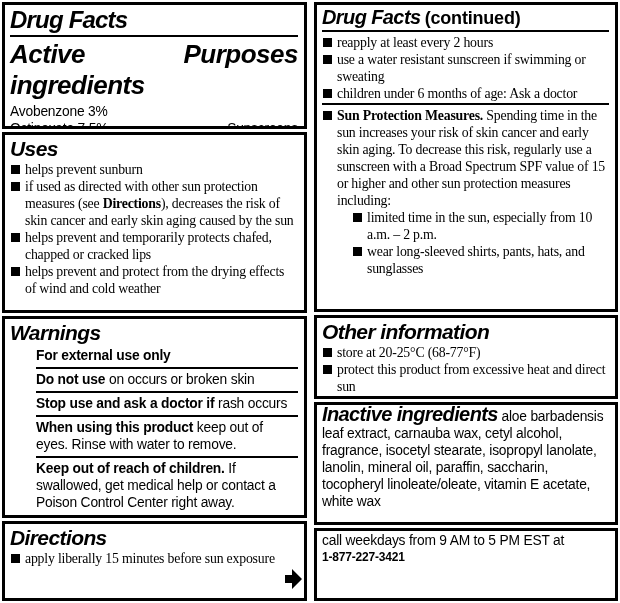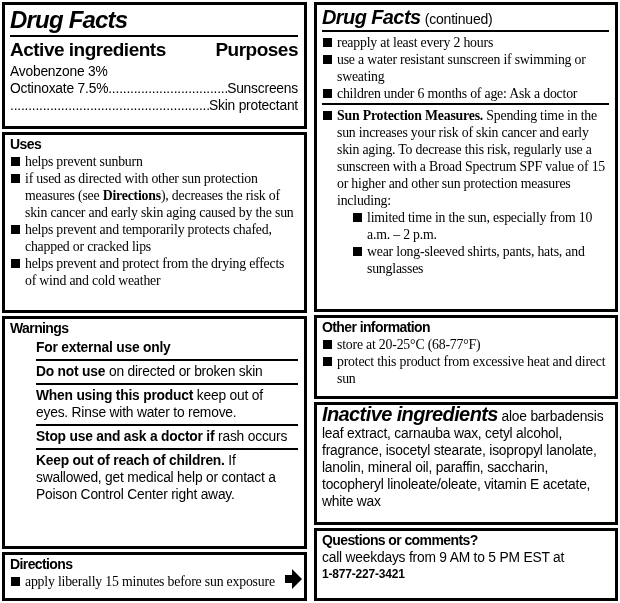--- a/index.html
+++ b/index.html
@@ -11,48 +11,48 @@
     letter-spacing:-0.2px;
   }
   .col{display:flex;flex-direction:column;gap:3px;box-sizing:border-box;}
   .col-left{width:305px;flex:none;}
   .col-right{flex:1;min-width:0;}
   .box{
     border:3px solid #000;box-sizing:border-box;
     padding:1px 6px 2px 5px;overflow:hidden;background:#fff;
   }
   .h1{font-style:italic;font-weight:bold;font-size:24px;letter-spacing:-0.8px;line-height:1.15;}
-  .h2{font-weight:bold;font-size:14px;letter-spacing:-0.6px;line-height:1.2;}
+  .h2{font-style:italic;font-weight:bold;font-size:21px;letter-spacing:-0.6px;line-height:1.2;}
   .h2-inline{font-style:italic;font-weight:bold;font-size:20px;letter-spacing:-0.6px;}
-  .cont{font-weight:normal;font-style:normal;font-size:14px;letter-spacing:-0.2px;}
+  .cont{font-weight:bold;font-style:normal;font-size:18px;letter-spacing:-0.2px;}
   .rule{border-bottom:2px solid #000;margin:1px 0 2px 0;}
   .txt{font-size:13.8px;line-height:17px;}
   b,.b{font-weight:bold;}
   
   .bul{display:flex;align-items:flex-start;font-family:Liberation Serif, serif;}
   .sq{width:9px;height:9px;background:#000;flex:none;margin:4px 5px 0 1px;}
   .bul .bt{flex:1;min-width:0;}
   .sub{margin-left:15px;}
   
-  .ai-head{display:flex;justify-content:space-between;align-items:baseline;font-size:19px;font-weight:bold;letter-spacing:-0.5px;margin:1px 0 2px 0;}
+  .ai-head{display:flex;justify-content:space-between;align-items:baseline;font-size:26px;font-weight:bold;font-style:italic;letter-spacing:-0.5px;margin:1px 0 2px 0;}
   .ai-row{display:flex;align-items:baseline;text-align:right;}
   .ai-name{white-space:nowrap;}
   .lead{flex:1;min-width:8px;overflow:hidden;white-space:nowrap;color:#000;}
   .lead::after{content:"................................................................................";}
   .ai-pur{white-space:nowrap;}
   
   .warn{padding:2px 0 3px 0;border-bottom:2px solid #000;margin-left:26px;}
   .warn.last{border-bottom:none;}
   
   .dirbox{position:relative;}
   .arrow{position:absolute;right:2px;bottom:3px;}
   
   .bx-actives{height:127px;}
   .bx-uses{height:181px;}
-  .bx-warn{height:233px;}
+  .bx-warn{height:202px;}
   .bx-dir{flex:1;}
   .bx-cont{height:310px;}
   .bx-other{height:84px;}
   .bx-inactive{height:123px;}
   .bx-quest{flex:1;}
   .mt1{margin-top:1px;}
   .phone{font-size:12px;}
 </style>
 </head>
 <body>
@@ -101,27 +101,27 @@
         <span class="bt">helps prevent and protect from the drying effects of wind and cold weather</span>
       </div>
     </section>
 
     <section class="box bx-warn">
       <div class="h2">Warnings</div>
       <div class="txt warn">
         <b>For external use only</b><span></span>
       </div>
       <div class="txt warn">
-        <b>Do not use</b><span> on directed or broken skin</span>
+        <b>Do not use</b><span> on occurs or broken skin</span>
+      </div>
+      <div class="txt warn">
+        <b>Stop use and ask a doctor if</b><span> rash occurs</span>
       </div>
       <div class="txt warn">
         <b>When using this product</b><span> keep out of eyes. Rinse with water to remove.</span>
-      </div>
-      <div class="txt warn">
-        <b>Stop use and ask a doctor if</b><span> rash occurs</span>
       </div>
       <div class="txt warn last">
         <b>Keep out of reach of children.</b><span> If swallowed, get medical help or contact a Poison Control Center right away.</span>
       </div>
     </section>
 
     <section class="box bx-dir dirbox">
       <div class="h2">Directions</div>
       <div class="txt bul">
         <span class="sq"></span>
@@ -184,19 +184,18 @@
       </div>
     </section>
 
     <section class="box bx-inactive">
       <div class="txt">
         <span class="h2-inline">Inactive ingredients</span><span> aloe barbadensis leaf extract, carnauba wax, cetyl alcohol, fragrance, isocetyl stearate, isopropyl lanolate, lanolin, mineral oil, paraffin, saccharin, tocopheryl linoleate/oleate, vitamin E acetate, white wax</span>
       </div>
     </section>
 
     <section class="box bx-quest">
-      <div class="h2">Questions or comments?</div>
       <div class="txt">call weekdays from 9 AM to 5 PM EST at</div>
       <div class="txt phone b">1-877-227-3421</div>
     </section>
 
   </div>
 </div>
 
 </body></html>

